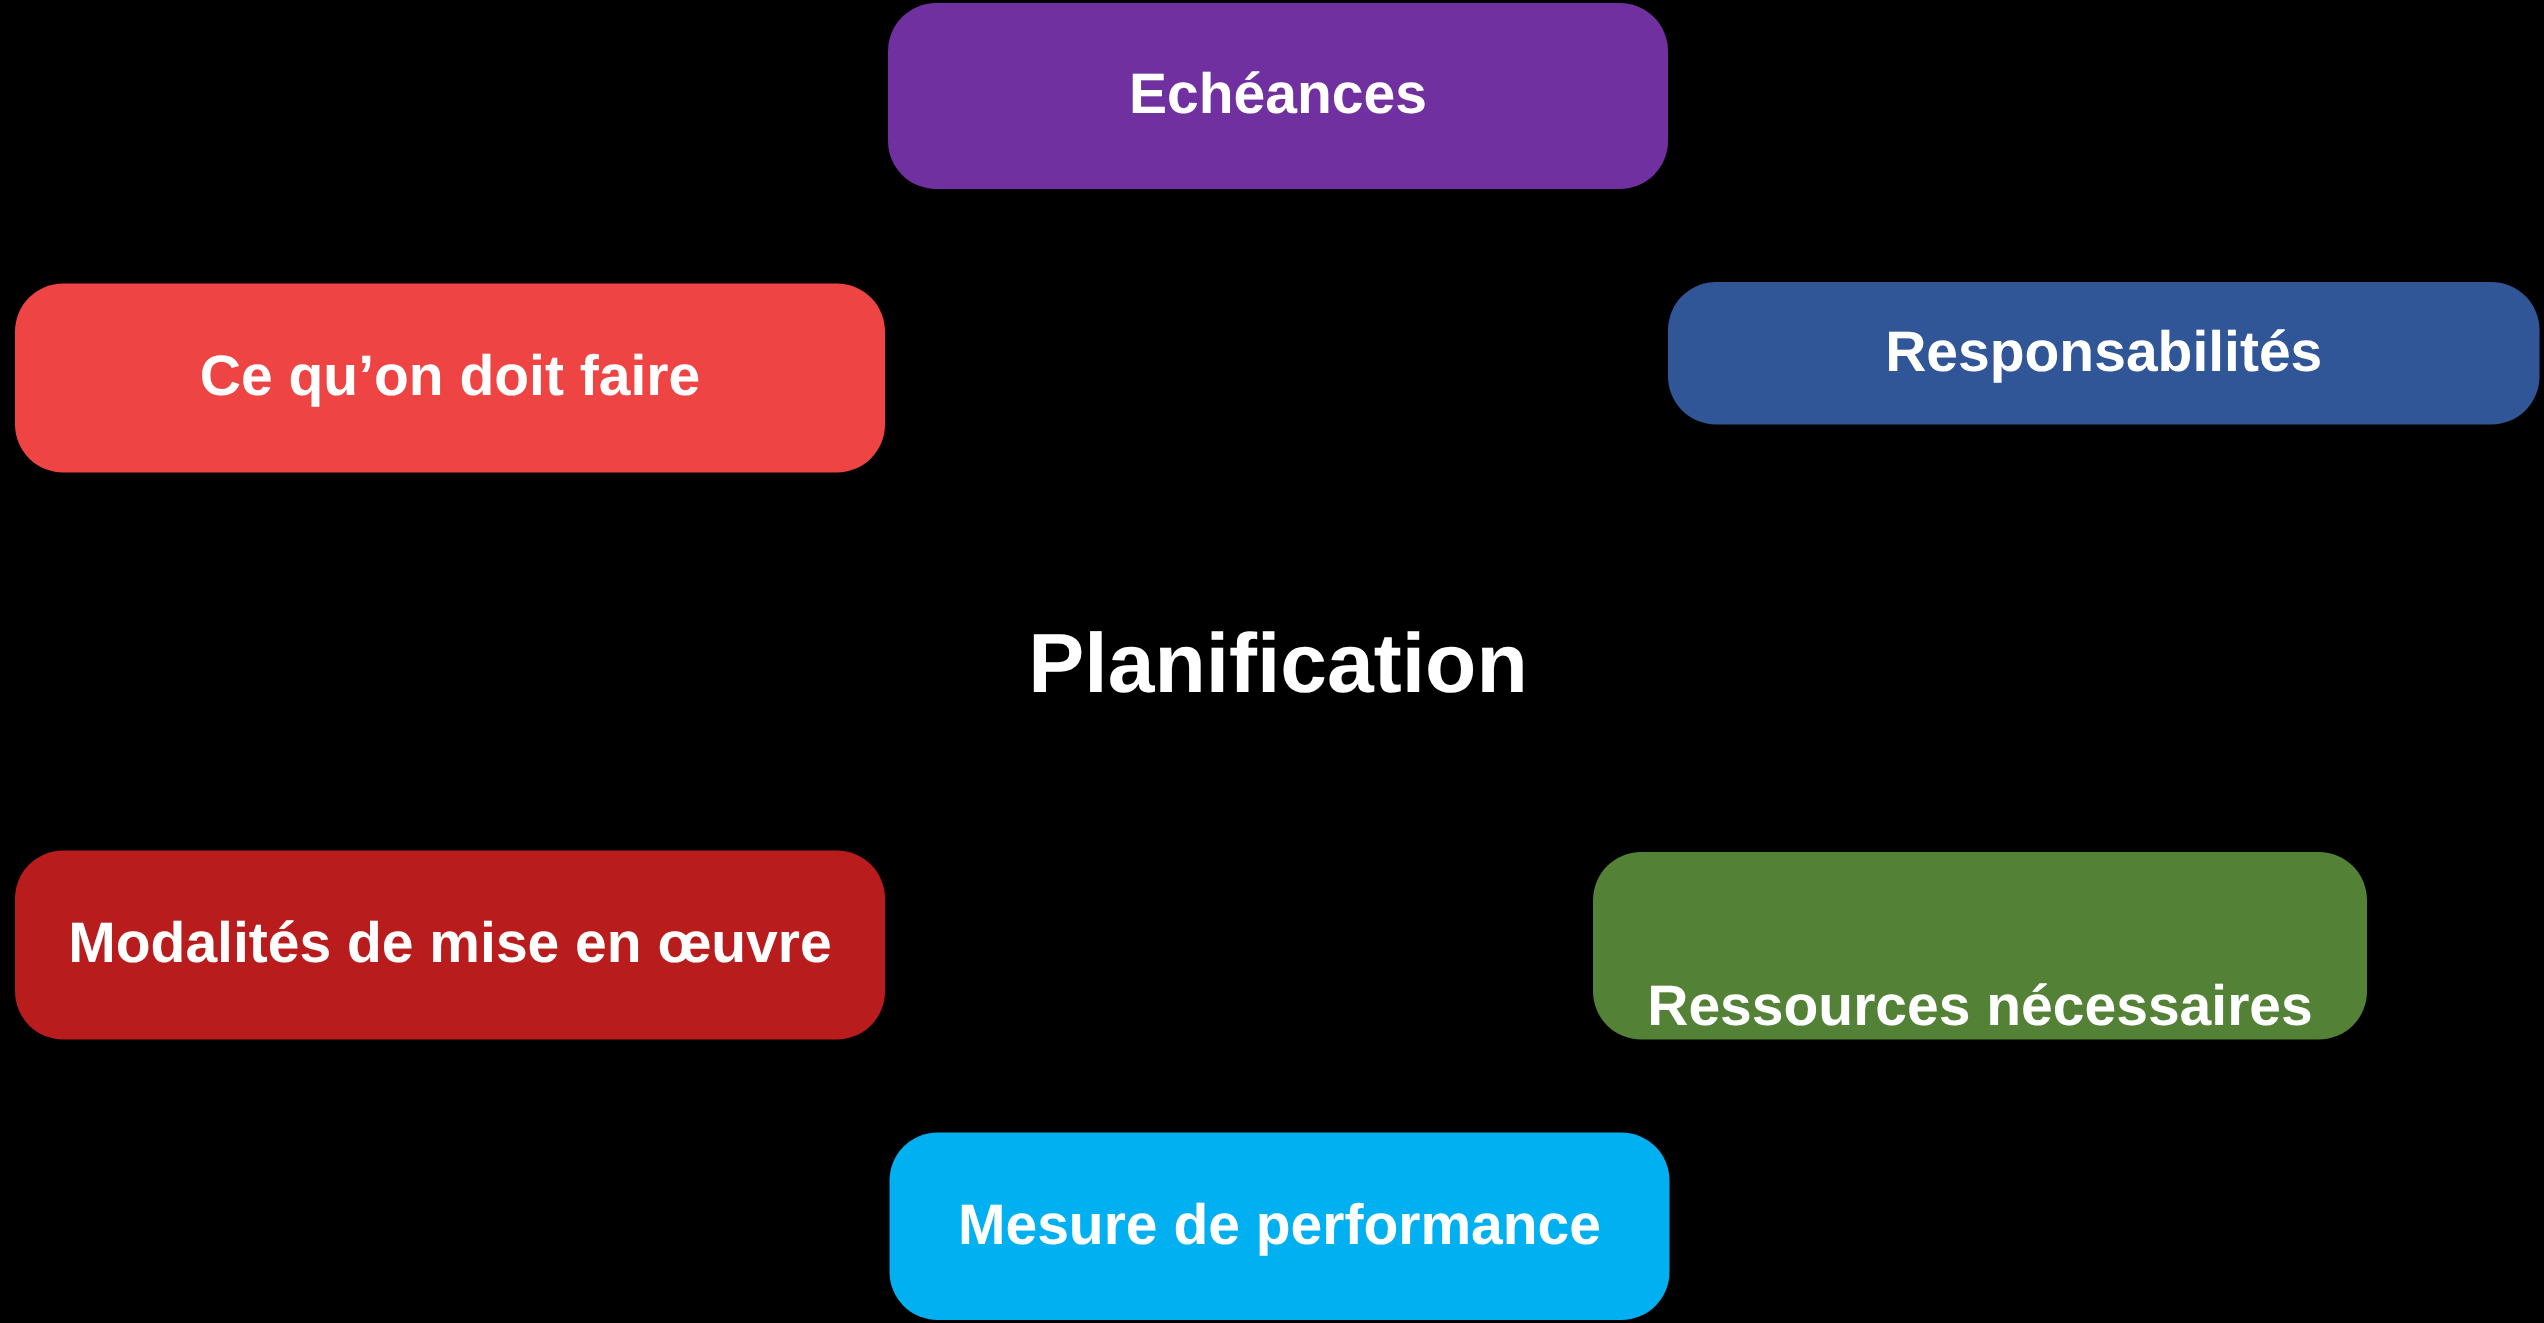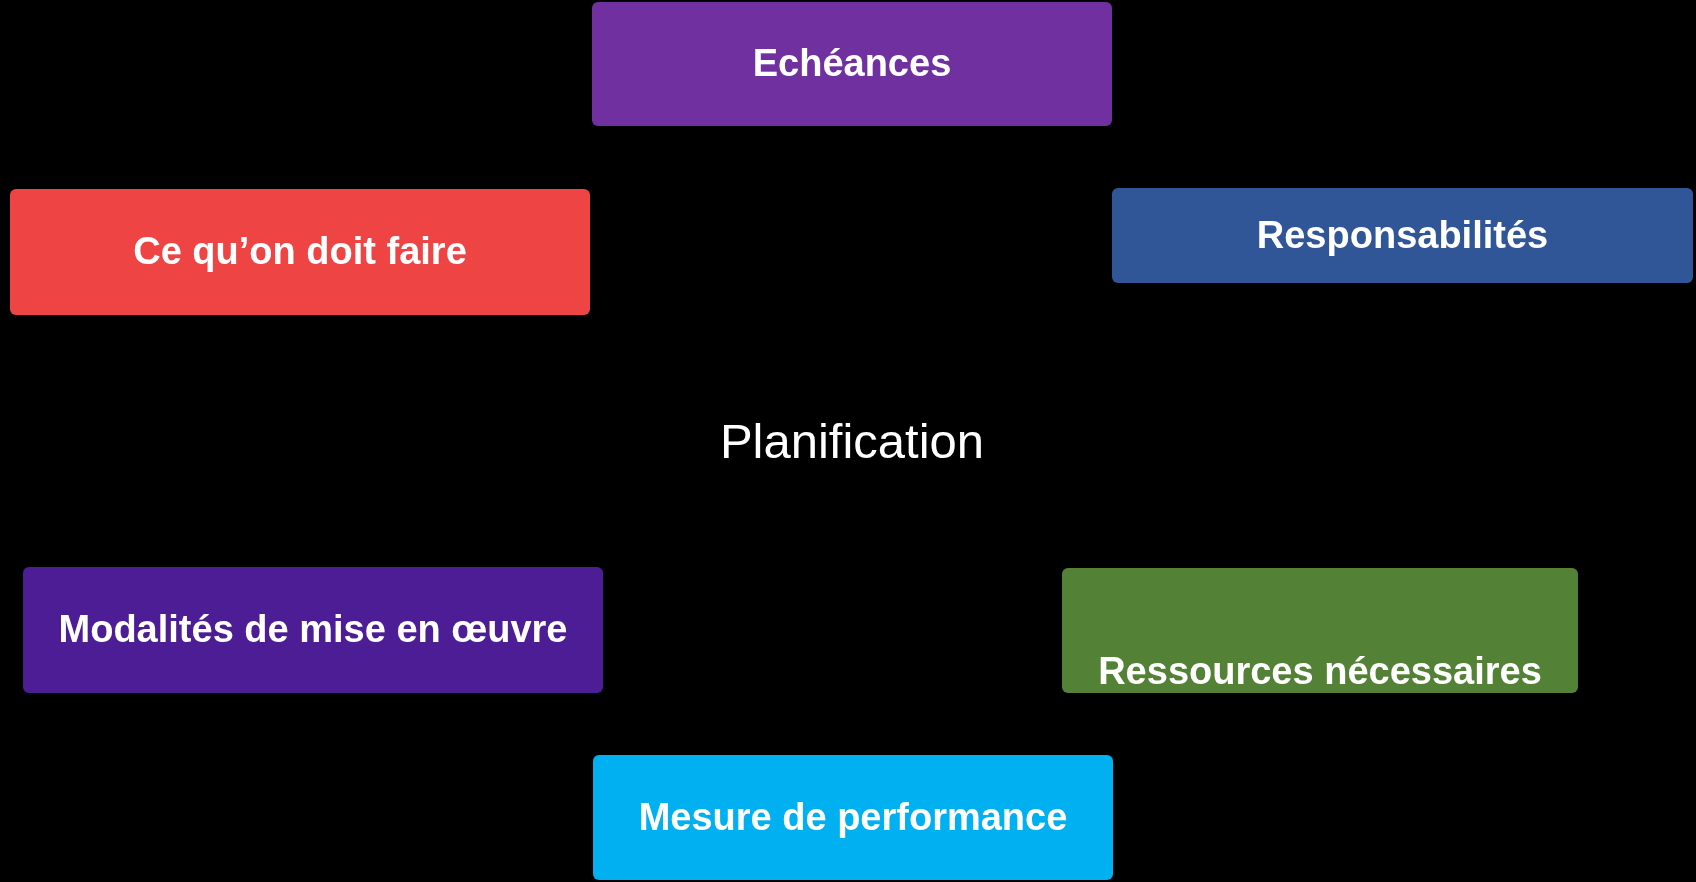--- a/index.html
+++ b/index.html
@@ -10,21 +10,21 @@
   .stage {
     position: relative;
     width: 1696px;
     height: 882px;
     background: #000000;
     overflow: hidden;
     font-family: "Liberation Sans", "DejaVu Sans", sans-serif;
   }
   .node {
     position: absolute;
-    border-radius: 6px;
+    border-radius: 32px;
     display: flex;
     align-items: center;
     justify-content: center;
     box-sizing: border-box;
   }
   .node-label {
     color: #FFFFFF;
     font-weight: 700;
     font-size: 38px;
     line-height: 1.1;
@@ -40,22 +40,22 @@
   .center-title {
     position: absolute;
     left: 592px;
     top: 405px;
     width: 520px;
     height: 72px;
     display: flex;
     align-items: center;
     justify-content: center;
     color: #FFFFFF;
-    font-weight: 400;
-    font-size: 49px;
+    font-weight: 700;
+    font-size: 56px;
     text-align: center;
     white-space: nowrap;
   }
 </style>
 </head>
 <body>
 
 <div class="stage" style="background-color: rgb(0, 0, 0);">
 
   <div class="node node-echeances" style="background-color: rgb(112, 48, 160);">
@@ -63,21 +63,21 @@
   </div>
 
   <div class="node node-ce-quon" style="background-color: #ef4444;">
     <span class="node-label">Ce qu’on doit faire</span>
   </div>
 
   <div class="node node-responsabilites" style="background-color: rgb(48, 86, 152);">
     <span class="node-label">Responsabilités</span>
   </div>
 
-  <div class="node node-modalites" style="background-color: #4c1d95; margin-left: 13px;">
+  <div class="node node-modalites" style="background-color: #b91c1c;">
     <span class="node-label">Modalités de mise en œuvre</span>
   </div>
 
   <div class="node node-ressources" style="background-color: rgb(83, 129, 53);">
     <span class="node-label">Ressources nécessaires</span>
   </div>
 
   <div class="node node-mesure" style="background-color: rgb(0, 176, 240);">
     <span class="node-label">Mesure de performance</span>
   </div>

